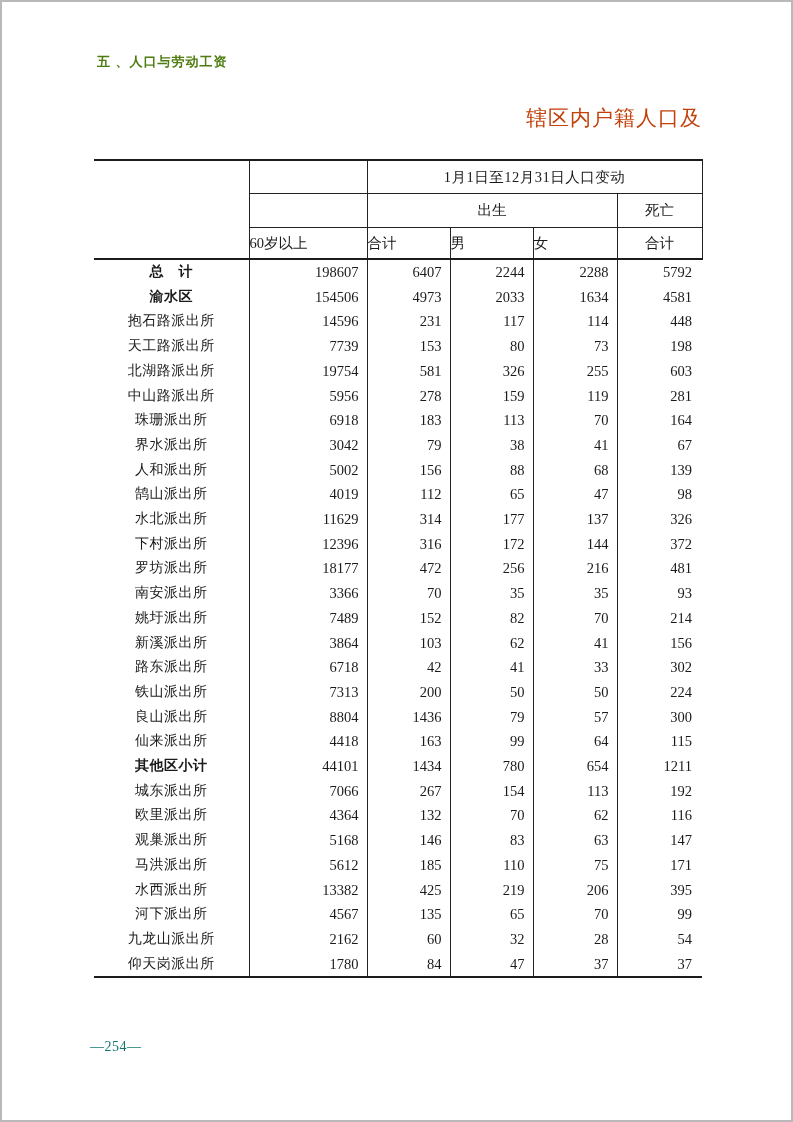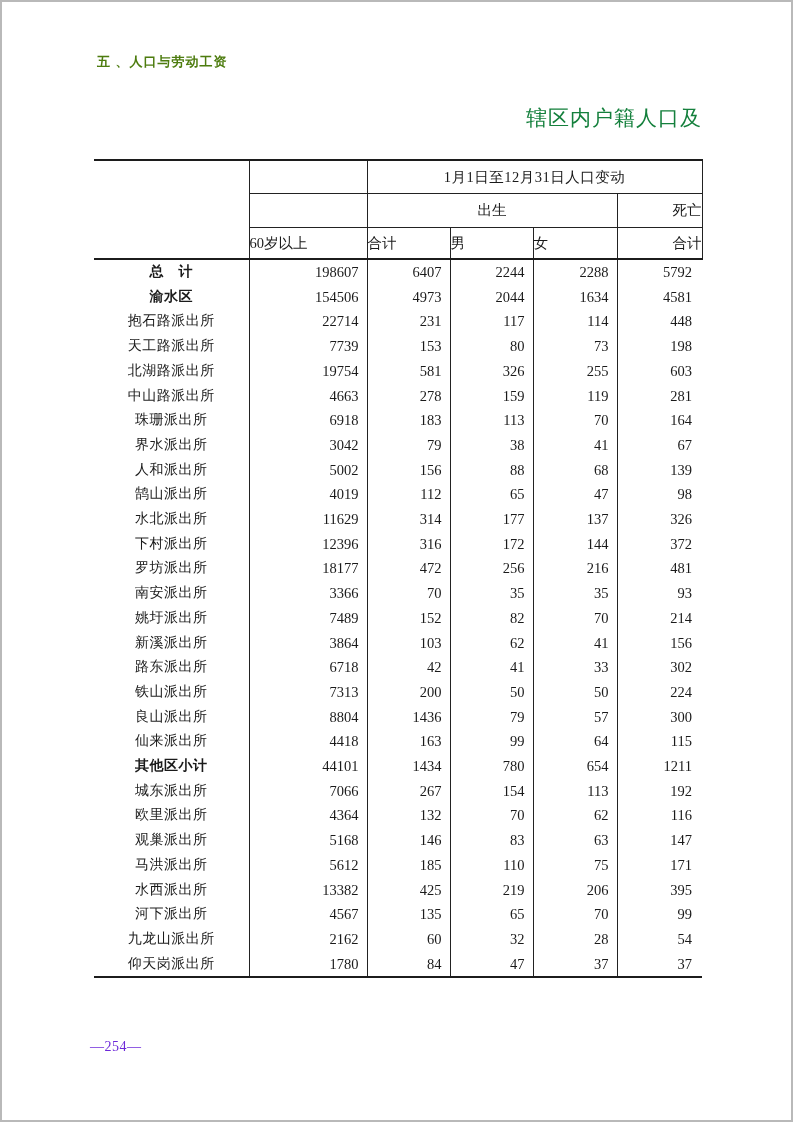--- a/index.html
+++ b/index.html
@@ -16,21 +16,21 @@
   .section-header {
     position: absolute; left: 95px; top: 51px;
     font-family: "Liberation Sans", "DejaVu Sans", sans-serif;
     font-weight: bold; font-size: 13px; letter-spacing: 1px;
     color: #4d7c0f;
   }
   .doc-title {
     position: absolute; left: 92px; top: 102px; width: 608px;
     text-align: right;
     font-size: 21px; letter-spacing: 1px;
-    color: #15803d;
+    color: #c2410c;
   }
   .stat-table {
     position: absolute; left: 92px; top: 157px;
     width: 608px;
     border-collapse: collapse;
     table-layout: fixed;
     border-top: 2px solid #1c1c1c;
     border-bottom: 2px solid #1c1c1c;
     font-size: 14.5px;
   }
@@ -39,31 +39,31 @@
   tr.hr1 td { height: 32px; }
   tr.hr2 td { height: 33px; }
   tr.hr3 td { height: 30px; }
   .bl  { border-left: 1px solid #222; }
   .bb  { border-bottom: 1px solid #222; }
   .brr { border-right: 1px solid #222; }
   .hb  { border-bottom: 2px solid #1c1c1c; }
   .stub-head { border-right: 1px solid #222; border-bottom: 2px solid #1c1c1c; }
   .center { text-align: center; }
   .rh { padding-right: 8px; font-size: 14.5px; }
-  .rh-last { text-align: right; padding-right: 10px; }
+  .rh-last { text-align: center; padding-right: 10px; }
   .h-group { font-size: 14.5px; letter-spacing: 0.5px; }
   
   tbody td { height: 24.7px; line-height: 24.7px; }
   td.stub { text-align: center; font-size: 14px; letter-spacing: 0.5px; }
   td.stub.bold { font-weight: bold; }
   td.num { text-align: right; padding-right: 8px; border-left: 1px solid #222; font-size: 14.5px; }
   td.num.last { padding-right: 10px; }
   .page-footer {
     position: absolute; left: 88px; top: 1037px;
-    font-size: 14px; color: #6d28d9; letter-spacing: 0.5px;
+    font-size: 14px; color: #0f766e; letter-spacing: 0.5px;
   }
 </style>
 </head>
 <body>
 
 <div class="section-header">五 、人口与劳动工资</div>
 
 <div class="doc-title">辖区内户籍人口及</div>
 
 <table class="stat-table">
@@ -100,27 +100,27 @@
         <td class="num">198607</td>
         <td class="num">6407</td>
         <td class="num">2244</td>
         <td class="num">2288</td>
         <td class="num last">5792</td>
       </tr>
       <tr>
         <td class="stub bold">渝水区</td>
         <td class="num">154506</td>
         <td class="num">4973</td>
-        <td class="num">2044</td>
+        <td class="num">2033</td>
         <td class="num">1634</td>
         <td class="num last">4581</td>
       </tr>
       <tr>
         <td class="stub">抱石路派出所</td>
-        <td class="num">22714</td>
+        <td class="num">14596</td>
         <td class="num">231</td>
         <td class="num">117</td>
         <td class="num">114</td>
         <td class="num last">448</td>
       </tr>
       <tr>
         <td class="stub">天工路派出所</td>
         <td class="num">7739</td>
         <td class="num">153</td>
         <td class="num">80</td>
@@ -130,21 +130,21 @@
       <tr>
         <td class="stub">北湖路派出所</td>
         <td class="num">19754</td>
         <td class="num">581</td>
         <td class="num">326</td>
         <td class="num">255</td>
         <td class="num last">603</td>
       </tr>
       <tr>
         <td class="stub">中山路派出所</td>
-        <td class="num">4663</td>
+        <td class="num">5956</td>
         <td class="num">278</td>
         <td class="num">159</td>
         <td class="num">119</td>
         <td class="num last">281</td>
       </tr>
       <tr>
         <td class="stub">珠珊派出所</td>
         <td class="num">6918</td>
         <td class="num">183</td>
         <td class="num">113</td>

